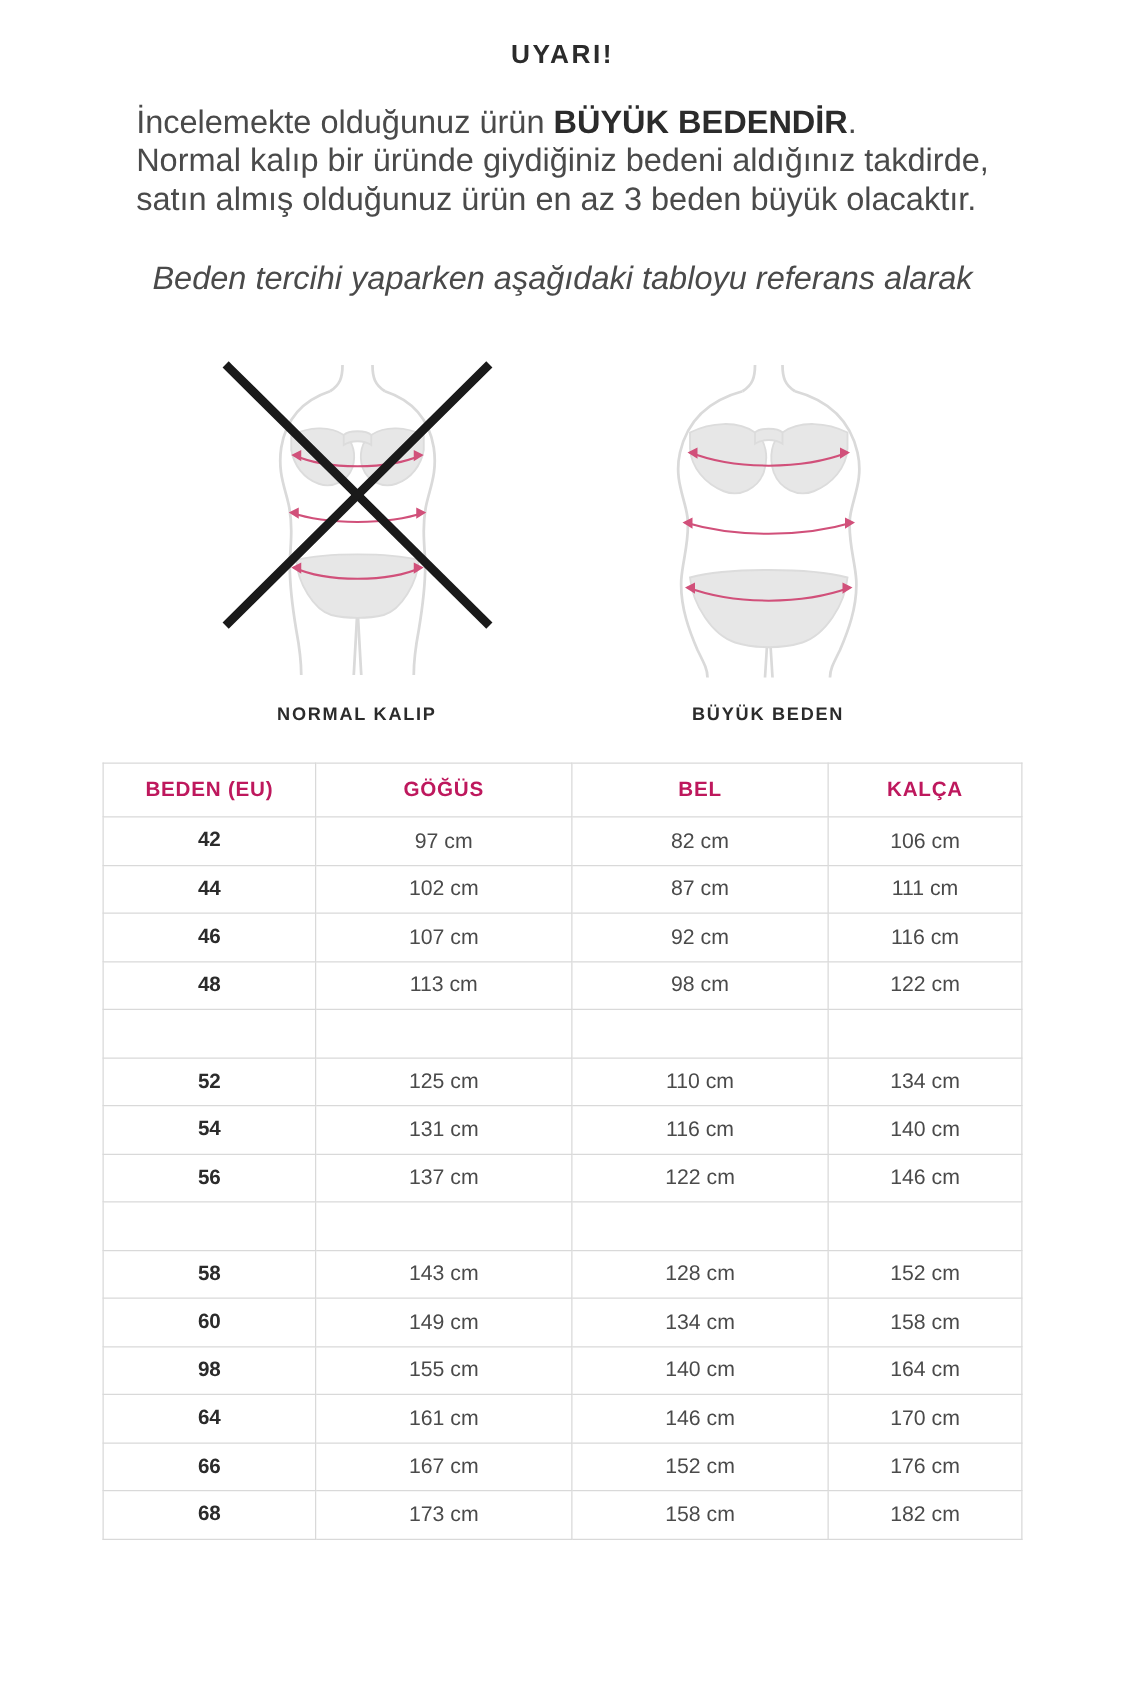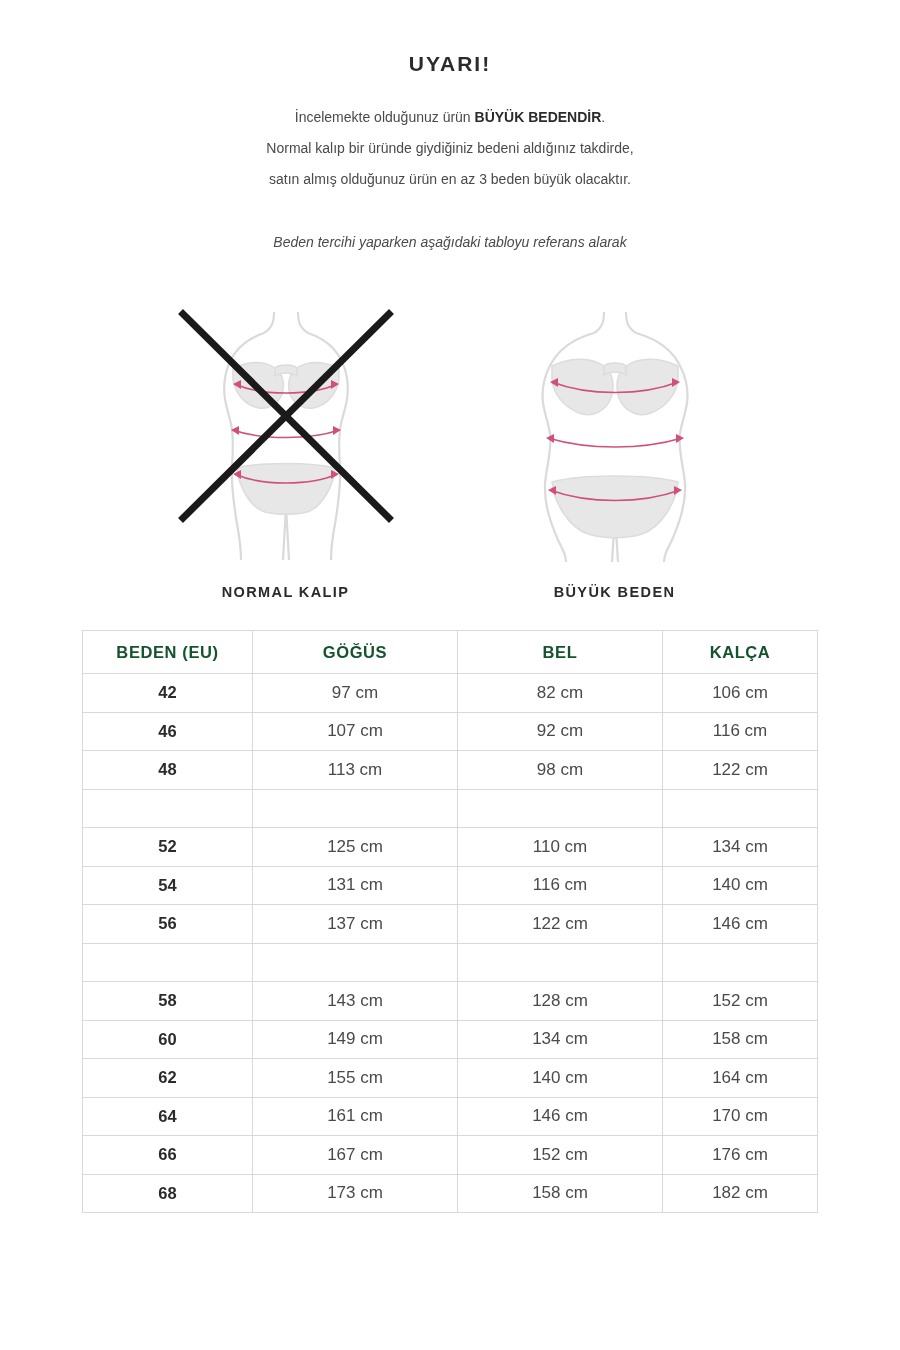--- a/index.html
+++ b/index.html
@@ -12,38 +12,38 @@
     height: 1350px;
     font-family: "Liberation Sans", sans-serif;
     color: #3d3d3d;
     position: relative;
     overflow: hidden;
   }
   .page {
     width: 900px;
     height: 1088px;
     box-sizing: border-box;
-    padding: 40px 60px 0 60px;
+    padding: 20px 60px 0 60px;
     display: flex;
     flex-direction: column;
     align-items: center;
   }
   .warn-title {
     font-size: 21px;
     font-weight: bold;
     letter-spacing: 2px;
     color: #2b2b2b;
     margin-top: 12px;
     margin-bottom: 26px;
     text-align: center;
   }
   .para {
-    font-size: 14px;
+    font-size: 26px;
     line-height: 31px;
-    text-align: center;
+    text-align: left;
     color: #4a4a4a;
     max-width: 790px;
   }
   .para .strong {
     font-weight: bold;
     color: #2b2b2b;
   }
   .para-2 {
     margin-top: 32px;
     max-width: 740px;
@@ -82,21 +82,21 @@
   }
   .size-table th,
   .size-table td {
     border: 1px solid #d9d9d9;
     text-align: center;
     color: #4a4a4a;
   }
   .size-table th {
     font-size: 16.5px;
     font-weight: bold;
-    color: #14532d;
+    color: #be185d;
     letter-spacing: 0.6px;
     height: 40px;
     text-align: center;
   }
   .size-table td {
     font-size: 17px;
     height: 35.5px;
   }
   .size-table td.sizecol {
     font-weight: bold;
@@ -241,20 +241,26 @@
       </tr>
     </thead>
     <tbody>
       <tr>
         <td class="sizecol">42</td>
         <td>97 cm</td>
         <td>82 cm</td>
         <td>106 cm</td>
       </tr>
       <tr>
+        <td class="sizecol">44</td>
+        <td>102 cm</td>
+        <td>87 cm</td>
+        <td>111 cm</td>
+      </tr>
+      <tr>
         <td class="sizecol">46</td>
         <td>107 cm</td>
         <td>92 cm</td>
         <td>116 cm</td>
       </tr>
       <tr>
         <td class="sizecol">48</td>
         <td>113 cm</td>
         <td>98 cm</td>
         <td>122 cm</td>
@@ -295,21 +301,21 @@
         <td>128 cm</td>
         <td>152 cm</td>
       </tr>
       <tr>
         <td class="sizecol">60</td>
         <td>149 cm</td>
         <td>134 cm</td>
         <td>158 cm</td>
       </tr>
       <tr>
-        <td class="sizecol">62</td>
+        <td class="sizecol">98</td>
         <td>155 cm</td>
         <td>140 cm</td>
         <td>164 cm</td>
       </tr>
       <tr>
         <td class="sizecol">64</td>
         <td>161 cm</td>
         <td>146 cm</td>
         <td>170 cm</td>
       </tr>

